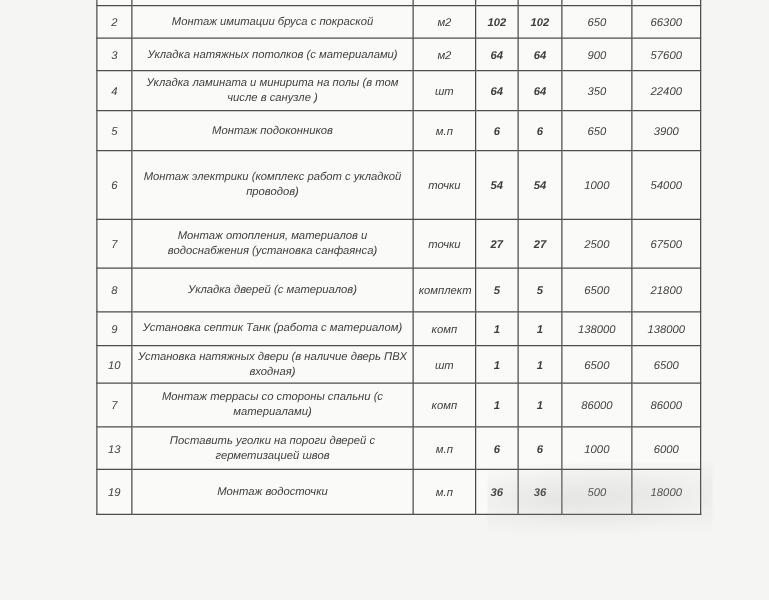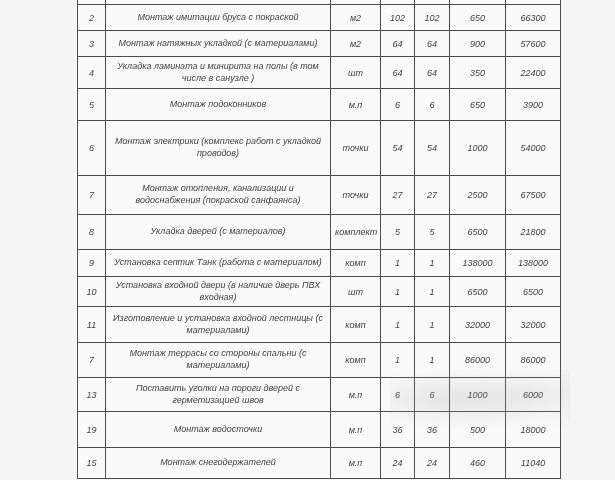--- a/index.html
+++ b/index.html
@@ -29,21 +29,21 @@
     border: 1px solid #4d4d4d;
     text-align: center;
     vertical-align: middle;
     padding: 1px 4px;
     font-size: 9px;
     overflow: hidden;
   }
   td.c-num   { font-size: 9px; }
   td.c-desc  { font-size: 8.5px; line-height: 1.3; padding: 1px 7px; }
   td.c-unit  { font-size: 7.8px; padding: 1px 1px; }
-  td.c-qty   { font-size: 9px; }
+  td.c-qty   { font-size: 9px; font-weight: bold; }
   td.c-price { font-size: 9px; }
   td.c-total { font-size: 9px; }
   tr.r-partial td { border-bottom: 1px solid #4d4d4d; }
   
   .watermark {
     position: absolute;
     left: 390px;
     top: 370px;
     width: 180px;
     height: 60px;
@@ -82,21 +82,21 @@
       <td class="c-desc">Монтаж имитации бруса с покраской</td>
       <td class="c-unit">м2</td>
       <td class="c-qty">102</td>
       <td class="c-qty">102</td>
       <td class="c-price">650</td>
       <td class="c-total">66300</td>
     </tr>
 
     <tr style="height:26px">
       <td class="c-num">3</td>
-      <td class="c-desc">Монтаж натяжных укладкой (с материалами)</td>
+      <td class="c-desc">Укладка натяжных потолков (с материалами)</td>
       <td class="c-unit">м2</td>
       <td class="c-qty">64</td>
       <td class="c-qty">64</td>
       <td class="c-price">900</td>
       <td class="c-total">57600</td>
     </tr>
 
     <tr style="height:32px">
       <td class="c-num">4</td>
       <td class="c-desc">Укладка ламината и минирита на полы (в том числе в санузле )</td>
@@ -122,21 +122,21 @@
       <td class="c-desc">Монтаж электрики (комплекс работ с укладкой проводов)</td>
       <td class="c-unit">точки</td>
       <td class="c-qty">54</td>
       <td class="c-qty">54</td>
       <td class="c-price">1000</td>
       <td class="c-total">54000</td>
     </tr>
 
     <tr style="height:39px">
       <td class="c-num">7</td>
-      <td class="c-desc">Монтаж отопления, канализации и водоснабжения (покраской санфаянса)</td>
+      <td class="c-desc">Монтаж отопления, материалов и водоснабжения (установка санфаянса)</td>
       <td class="c-unit">точки</td>
       <td class="c-qty">27</td>
       <td class="c-qty">27</td>
       <td class="c-price">2500</td>
       <td class="c-total">67500</td>
     </tr>
 
     <tr style="height:35px">
       <td class="c-num">8</td>
       <td class="c-desc">Укладка дверей (с материалов)</td>
@@ -152,37 +152,28 @@
       <td class="c-desc">Установка септик Танк (работа с материалом)</td>
       <td class="c-unit">комп</td>
       <td class="c-qty">1</td>
       <td class="c-qty">1</td>
       <td class="c-price">138000</td>
       <td class="c-total">138000</td>
     </tr>
 
     <tr style="height:30px">
       <td class="c-num">10</td>
-      <td class="c-desc">Установка входной двери (в наличие дверь ПВХ входная)</td>
+      <td class="c-desc">Установка натяжных двери (в наличие дверь ПВХ входная)</td>
       <td class="c-unit">шт</td>
       <td class="c-qty">1</td>
       <td class="c-qty">1</td>
       <td class="c-price">6500</td>
       <td class="c-total">6500</td>
     </tr>
 
-    <tr style="height:36px">
-      <td class="c-num">11</td>
-      <td class="c-desc">Изготовление и установка входной лестницы (с материалами)</td>
-      <td class="c-unit">комп</td>
-      <td class="c-qty">1</td>
-      <td class="c-qty">1</td>
-      <td class="c-price">32000</td>
-      <td class="c-total">32000</td>
-    </tr>
 
     <tr style="height:35px">
       <td class="c-num">7</td>
       <td class="c-desc">Монтаж террасы со стороны спальни (с материалами)</td>
       <td class="c-unit">комп</td>
       <td class="c-qty">1</td>
       <td class="c-qty">1</td>
       <td class="c-price">86000</td>
       <td class="c-total">86000</td>
     </tr>
@@ -200,26 +191,17 @@
     <tr style="height:36px">
       <td class="c-num">19</td>
       <td class="c-desc">Монтаж водосточки</td>
       <td class="c-unit">м.п</td>
       <td class="c-qty">36</td>
       <td class="c-qty">36</td>
       <td class="c-price">500</td>
       <td class="c-total">18000</td>
     </tr>
 
-    <tr style="height:31px">
-      <td class="c-num">15</td>
-      <td class="c-desc">Монтаж снегодержателей</td>
-      <td class="c-unit">м.п</td>
-      <td class="c-qty">24</td>
-      <td class="c-qty">24</td>
-      <td class="c-price">460</td>
-      <td class="c-total">11040</td>
-    </tr>
   </tbody>
     </table>
 
   <div class="watermark"></div>
 </div>
 
 </body></html>

